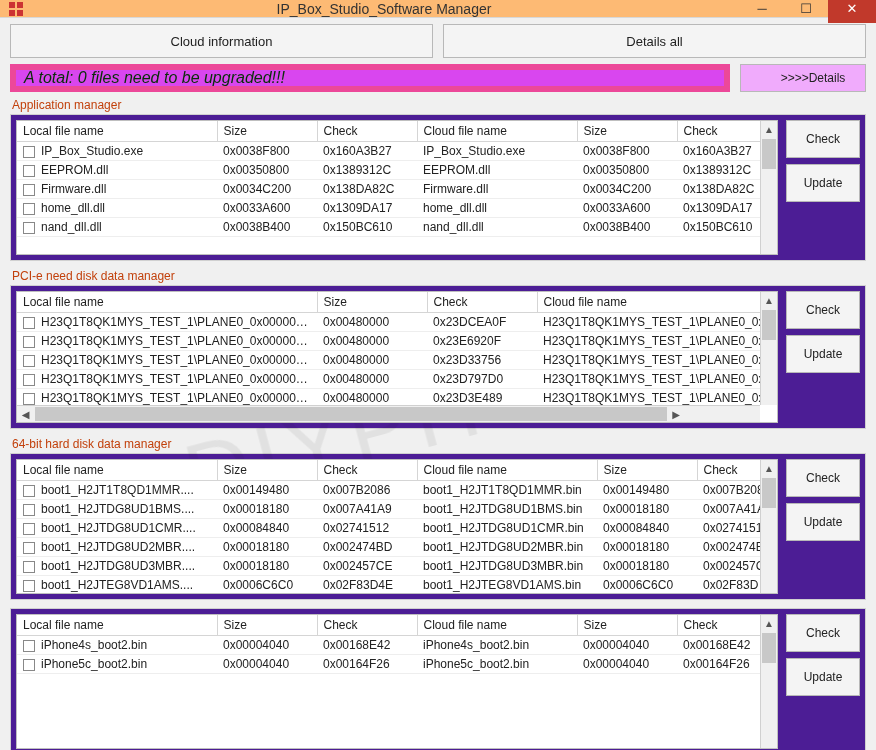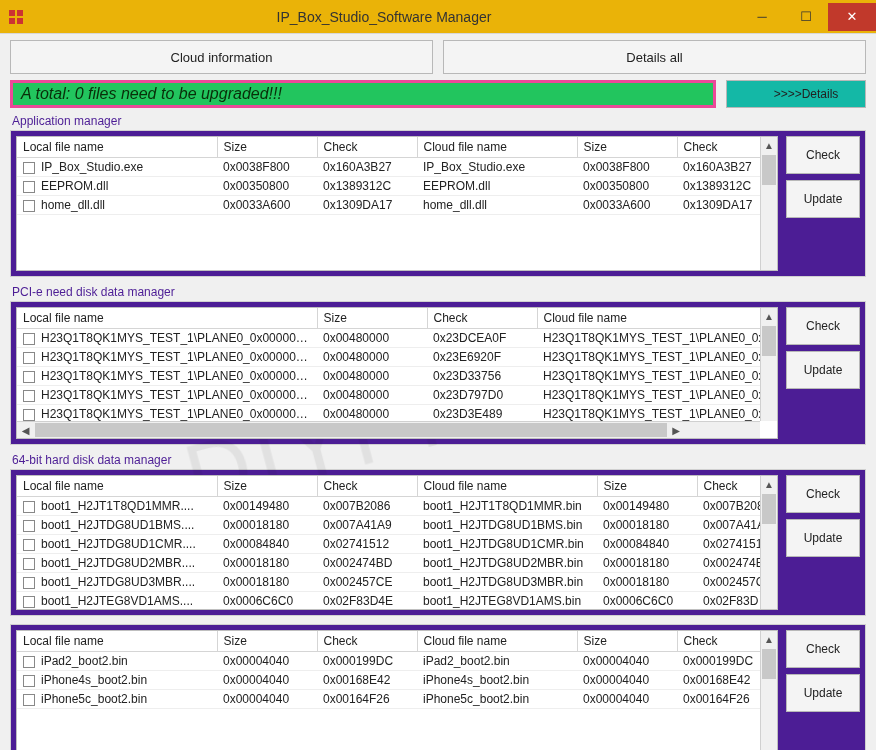--- a/index.html
+++ b/index.html
@@ -1,30 +1,30 @@
 <!DOCTYPE html>
 <html><head>
 <meta charset="utf-8">
 <style>
   * { box-sizing: border-box; margin: 0; padding: 0; }
   body { font-family: "Segoe UI", Tahoma, sans-serif; font-size: 12px; background: #f0f0f0; width: 876px; height: 750px; overflow: hidden; color: #222; }
-  .titlebar { height: 34px; background: #eab308; display: flex; align-items: center; border-bottom: 1px solid #d8d8d8; }
+  .titlebar { height: 18px; background: #fdba74; display: flex; align-items: center; border-bottom: 1px solid #d8d8d8; }
   .titlebar .icon { width: 24px; height: 24px; margin-left: 4px; display:flex; align-items:center; justify-content:center;}
   .titlebar .title { flex:1; text-align: center; font-size: 14px; color:#333;}
   .winbtns { display:flex; }
   .winbtn { width: 44px; height: 28px; display:flex; align-items:center; justify-content:center; font-size:13px; color:#333;}
   .winbtn.close { background:#c1392b; color:#fff; width:48px;}
   .content { padding: 6px 10px 10px 10px; }
   .toprow { display:flex; gap:10px; margin-bottom:6px;}
   .bigbtn { flex:1; height:34px; background:#f4f4f4; border:1px solid #b8b8b8; display:flex; align-items:center; justify-content:center; font-size:13px;}
   .statusrow { display:flex; gap:10px; margin-bottom:6px; align-items:center;}
-  .statusbar { flex:1; height:28px; background:#22c55e; border:3px solid #ec4899; display:flex; align-items:center; padding:0 8px; font-size:16px; font-style:italic; color:#092f09;}
-  .detailsbtn { width:140px; height:28px; background:#14b8a6; border:1px solid #b8b8b8; display:flex; align-items:center; justify-content:center;padding-left:20px;}
+  .statusbar { flex:1; height:28px; background:#d946ef; border:6px solid #ec4899; display:flex; align-items:center; padding:0 8px; font-size:16px; font-style:italic; color:#092f09;}
+  .detailsbtn { width:126px; height:28px; background:#f0abfc; border:1px solid #b8b8b8; display:flex; align-items:center; justify-content:center;padding-left:20px;}
   .group { margin-bottom:8px;}
-  .group > .glabel { font-size:12px; color:#4c1d95; margin-bottom:2px; padding-left:2px;}
+  .group > .glabel { font-size:12px; color:#c2410c; margin-bottom:2px; padding-left:2px;}
   .gbody { display:flex; gap:8px; border:1px solid #d0d0d0; padding:5px; background:#4c1d95;}
   .tablewrap { flex:1; background:#fff; border:1px solid #bfbfbf; position:relative; overflow:hidden;}
   .sidebtns { width:74px; display:flex; flex-direction:column; gap:6px;}
   .sidebtn { height:38px; background:#f4f4f4; border:1px solid #b8b8b8; display:flex; align-items:center; justify-content:center;}
   table { border-collapse: collapse; width:100%; table-layout: fixed;}
   th { background:#fff; border-right:1px solid #d5d5d5; border-bottom:1px solid #d5d5d5; text-align:left; font-weight:normal; padding:3px 6px; font-size:12px; color:#222; white-space:nowrap; overflow:hidden; text-overflow:ellipsis;}
   td { border-bottom:1px solid #eee; padding:2px 6px; font-size:12px; white-space:nowrap; overflow:hidden; text-overflow:ellipsis;}
   .chk { display:inline-block; width:12px; height:12px; border:1px solid #888; margin-right:6px; vertical-align:middle; background:#fff;}
   .vscroll { position:absolute; right:0; top:0; bottom:0; width:17px; background:#f0f0f0; border-left:1px solid #d0d0d0;}
   .vscroll .arrow { height:17px; display:flex; align-items:center; justify-content:center; font-size:10px; color:#555;}
@@ -103,26 +103,42 @@
                 </tr>
                 <tr>
                   <td><span class="chk"></span>EEPROM.dll</td>
                   <td>0x00350800</td>
                   <td>0x1389312C</td>
                   <td>EEPROM.dll</td>
                   <td>0x00350800</td>
                   <td>0x1389312C</td>
                 </tr>
                 <tr>
+                  <td><span class="chk"></span>Firmware.dll</td>
+                  <td>0x0034C200</td>
+                  <td>0x138DA82C</td>
+                  <td>Firmware.dll</td>
+                  <td>0x0034C200</td>
+                  <td>0x138DA82C</td>
+                </tr>
+                <tr>
                   <td><span class="chk"></span>home_dll.dll</td>
                   <td>0x0033A600</td>
                   <td>0x1309DA17</td>
                   <td>home_dll.dll</td>
                   <td>0x0033A600</td>
                   <td>0x1309DA17</td>
+                </tr>
+                <tr>
+                  <td><span class="chk"></span>nand_dll.dll</td>
+                  <td>0x0038B400</td>
+                  <td>0x150BC610</td>
+                  <td>nand_dll.dll</td>
+                  <td>0x0038B400</td>
+                  <td>0x150BC610</td>
                 </tr>
               </tbody>
         </table>
         </div>
         <div class="vscroll">
             <div class="arrow">▲</div>
             <div class="thumb"></div>
           </div>
       </div>
       <div class="sidebtns">
@@ -309,28 +325,20 @@
                   <th>Local file name</th>
                   <th>Size</th>
                   <th>Check</th>
                   <th>Cloud file name</th>
                   <th>Size</th>
                   <th>Check</th>
                 </tr>
               </thead>
           <tbody id="b-32">
                 <tr>
-                  <td><span class="chk"></span>iPad2_boot2.bin</td>
-                  <td>0x00004040</td>
-                  <td>0x000199DC</td>
-                  <td>iPad2_boot2.bin</td>
-                  <td>0x00004040</td>
-                  <td>0x000199DC</td>
-                </tr>
-                <tr>
                   <td><span class="chk"></span>iPhone4s_boot2.bin</td>
                   <td>0x00004040</td>
                   <td>0x00168E42</td>
                   <td>iPhone4s_boot2.bin</td>
                   <td>0x00004040</td>
                   <td>0x00168E42</td>
                 </tr>
                 <tr>
                   <td><span class="chk"></span>iPhone5c_boot2.bin</td>
                   <td>0x00004040</td>

